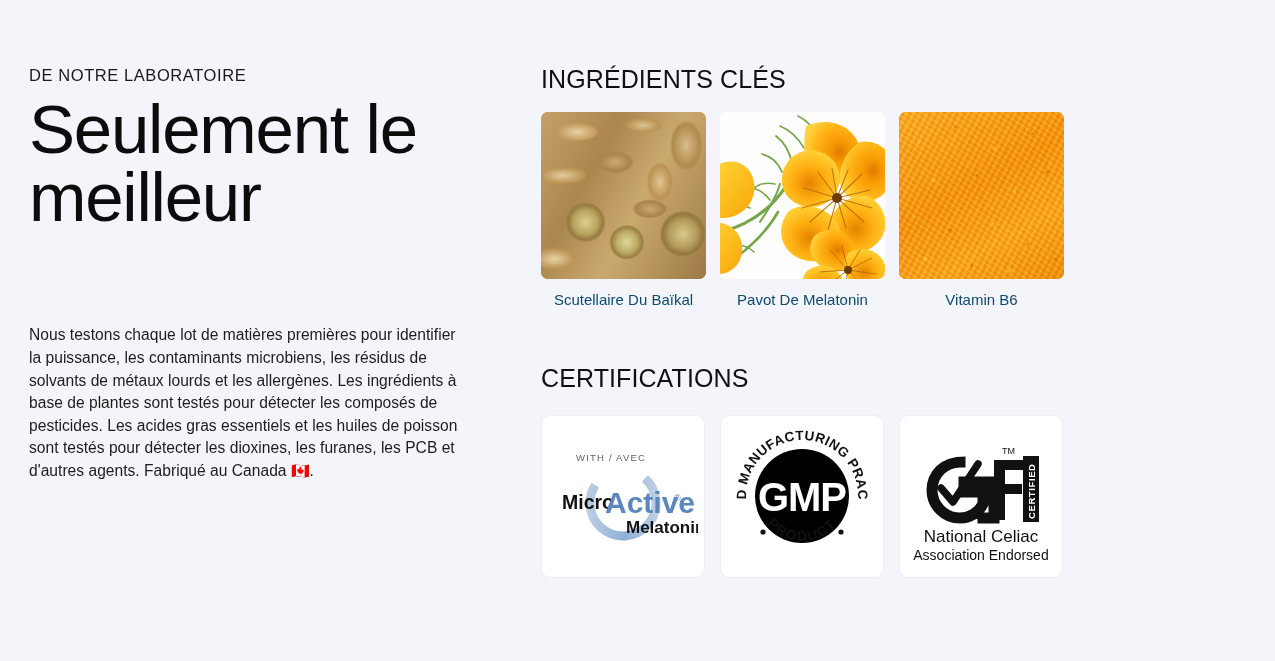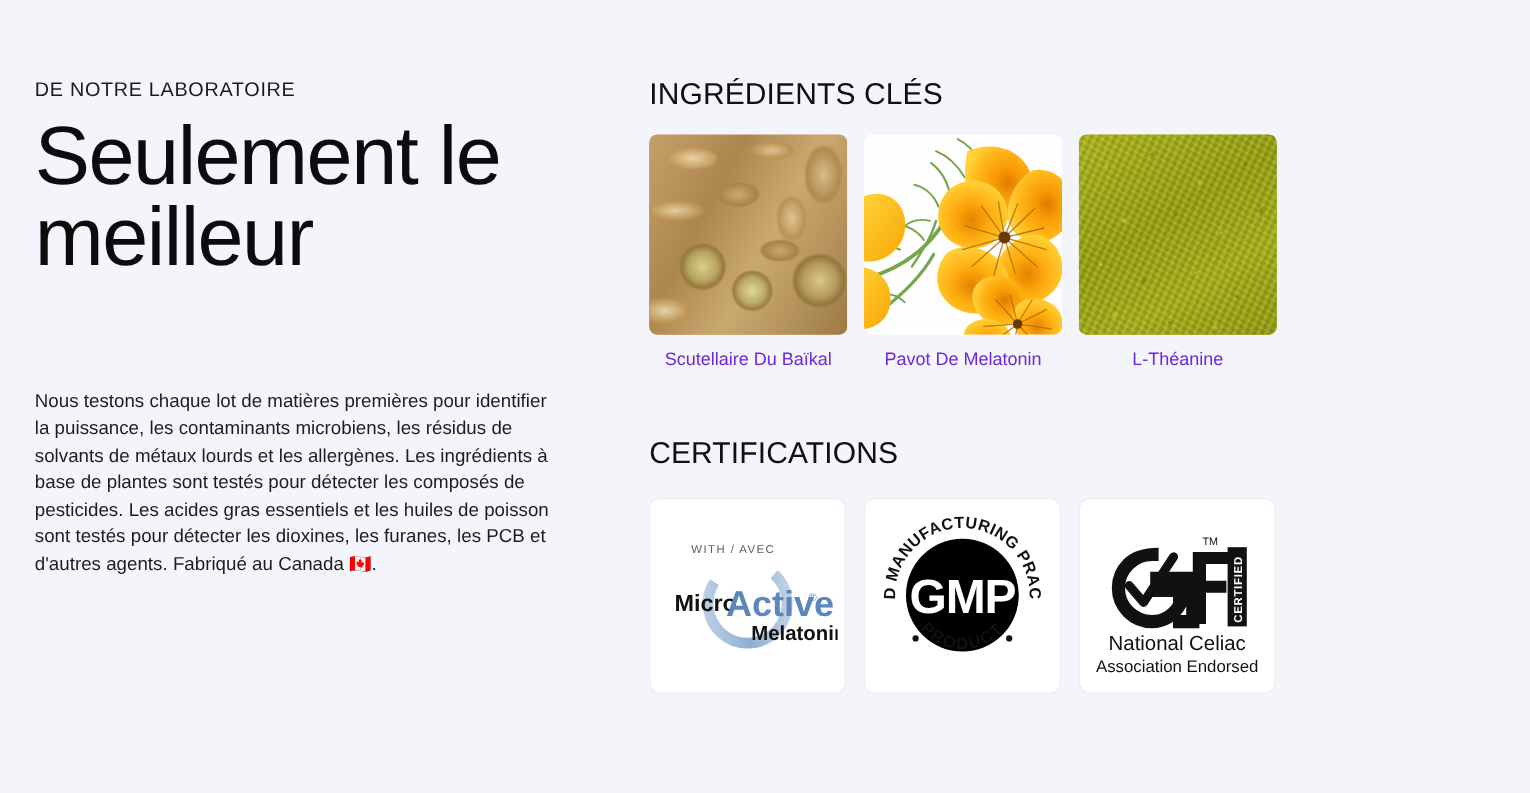--- a/index.html
+++ b/index.html
@@ -92,21 +92,21 @@
     border-radius: 7px;
     overflow: hidden;
     position: relative;
     background: #ffffff;
   }
 
   .ing-label {
     margin-top: 11px;
     font-size: 15px;
     line-height: 1.33;
-    color: #6d28d9;
+    color: #0c4a6e;
   }
 
   .cert-block { margin-top: 56px; }
 
   .cert-grid {
     display: flex;
     gap: 15px;
     margin-top: 22px;
   }
 
@@ -311,27 +311,27 @@
                     <path d="M128 158 L100 160"></path>
                 </g>
                 <circle cx="128" cy="158" r="4" fill="#6b3a00"></circle>
               </g>
             </svg>
           </div>
         </div>
         <div class="ing-label">Pavot De Melatonin</div>
       </div>
 
-
       <div class="ingredient">
         <div class="ing-thumb">
-          <div class="tex tex-powder-green"></div>
-        </div>
-        <div class="ing-label">L-Théanine</div>
+          <div class="tex tex-powder-orange"></div>
+        </div>
+        <div class="ing-label">Vitamin B6</div>
       </div>
+
 
     </div>
 
     <div class="cert-block">
       <h2 class="section-title">CERTIFICATIONS</h2>
 
       <div class="cert-grid">
 
         <div class="cert-card">
           <svg width="150" height="150" viewBox="0 0 150 150" aria-hidden="true">

